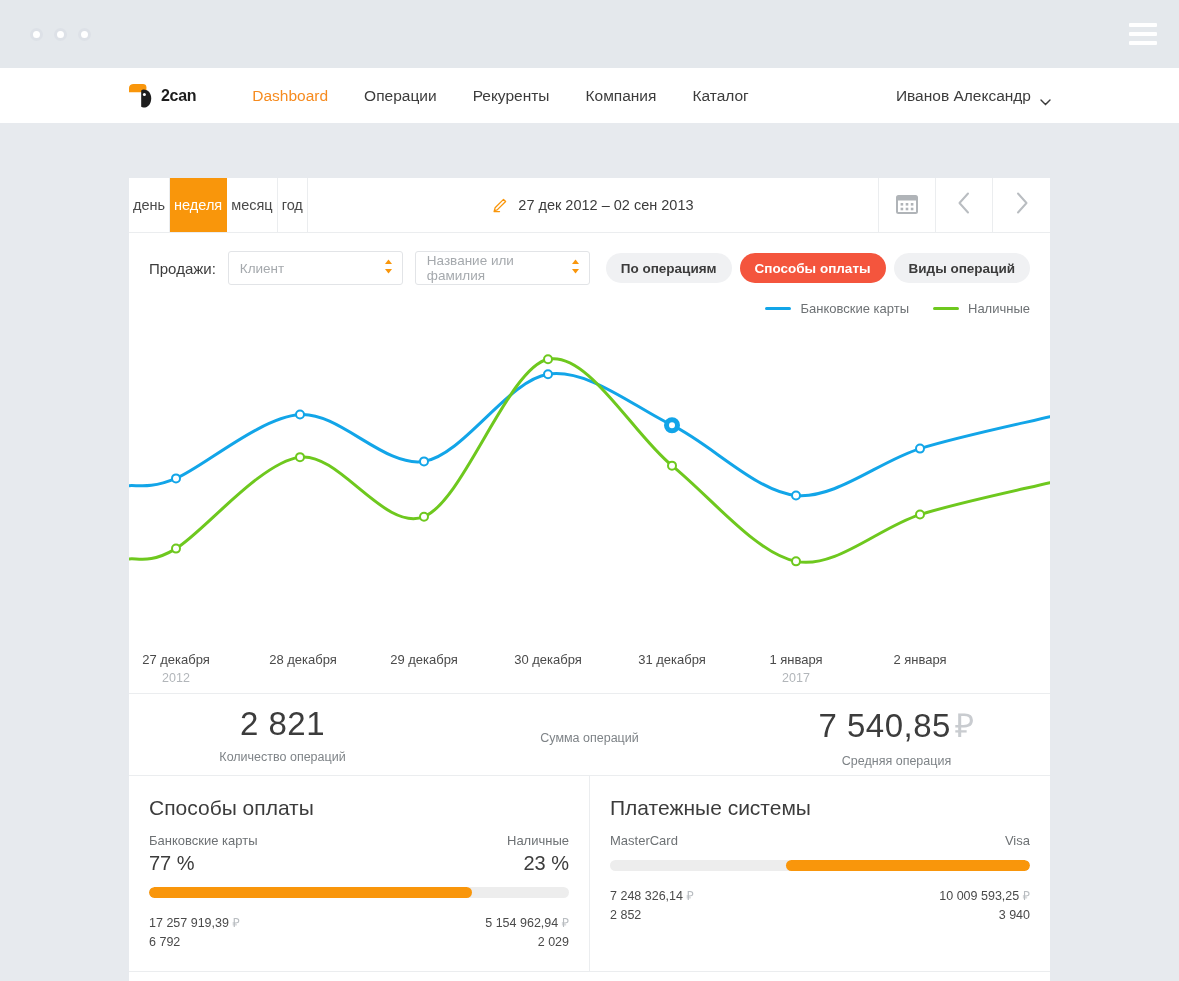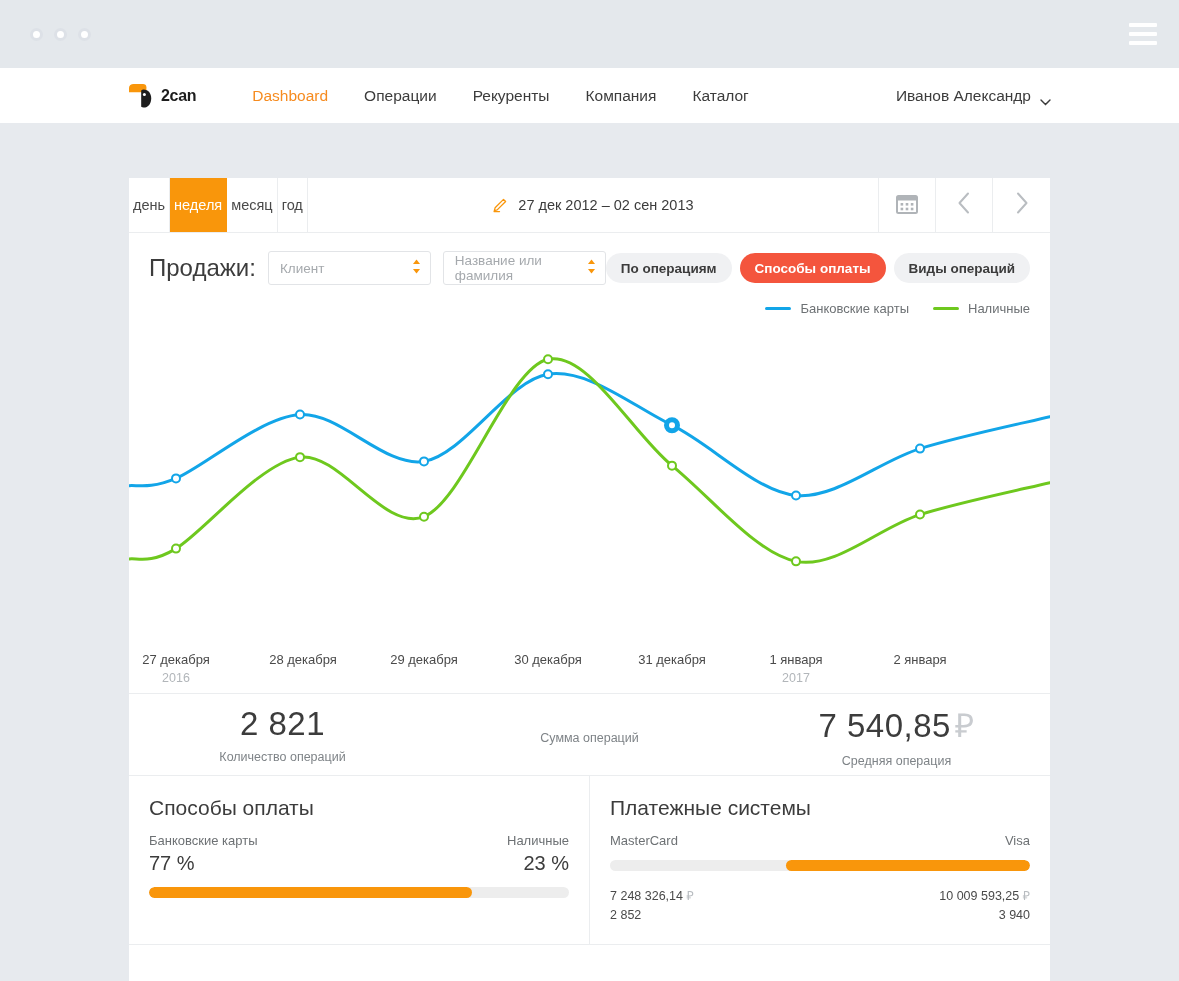--- a/index.html
+++ b/index.html
@@ -68,21 +68,21 @@
   }
   .pencil { width: 15px; height: 15px; }
   .tbbtn {
     width: 57px; display: flex; align-items: center; justify-content: center;
     border-right: 1px solid #ebedef; cursor: pointer;
   }
   .tbbtn:last-child { border-right: none; }
 
   
   .filterrow { display: flex; align-items: center; padding: 18px 20px 14px 20px; }
-  .filter-title { font-size: 24px; color: #3c3c3c; margin-right: 12px; }
+  .filter-title { font-size: 15px; color: #3c3c3c; margin-right: 12px; }
   .select {
     position: relative; height: 34px; border: 1px solid #e2e4e7; border-radius: 3px;
     background: #fff; display: flex; align-items: center; padding: 0 26px 0 11px;
     font-size: 13.5px; color: #a5a9ad; cursor: pointer;
   }
   .select.w1 { width: 175px; margin-right: 12px; }
   .select.w2 { width: 175px; }
   .stepper { position: absolute; right: 9px; top: 50%; transform: translateY(-50%); }
   .pills { margin-left: auto; display: flex; gap: 8px; }
   .pill {
@@ -278,21 +278,21 @@
           <circle cx="295" cy="200.6909090909091" r="4" fill="#ffffff" stroke="#6ec81e" stroke-width="2"></circle>
           <circle cx="419" cy="43.27272727272728" r="4" fill="#ffffff" stroke="#6ec81e" stroke-width="2"></circle>
           <circle cx="543" cy="149.63636363636363" r="4" fill="#ffffff" stroke="#6ec81e" stroke-width="2"></circle>
           <circle cx="667" cy="245.36363636363637" r="4" fill="#ffffff" stroke="#6ec81e" stroke-width="2"></circle>
           <circle cx="791" cy="198.56363636363636" r="4" fill="#ffffff" stroke="#6ec81e" stroke-width="2"></circle>
         </svg>
     </div>
     <div class="xaxis" id="xaxis">
         <div class="xtick" style="left: 47px; top: 6px;">
           <div class="d">27 декабря</div>
-          <div class="y">2016</div>
+          <div class="y">2012</div>
         </div>
         <div class="xtick" style="left: 174px; top: 6px;">
           <div class="d">28 декабря</div>
         </div>
         <div class="xtick" style="left: 295px; top: 6px;">
           <div class="d">29 декабря</div>
         </div>
         <div class="xtick" style="left: 419px; top: 6px;">
           <div class="d">30 декабря</div>
         </div>
@@ -328,20 +328,30 @@
         <div class="row">
           <span class="cap">Банковские карты</span>
           <span class="cap">Наличные</span>
         </div>
         <div class="row">
           <span class="pct">77 %</span>
           <span class="pct">23 %</span>
         </div>
         <div class="bar">
           <div class="bar-fill" id="bar-0" style="width: 77%; margin-left: 0px;"></div>
+        </div>
+        <div class="amounts">
+          <div class="row">
+            <span><span>17 257 919,39</span> <span class="rub2">₽</span></span>
+            <span><span>5 154 962,94</span> <span class="rub2">₽</span></span>
+          </div>
+          <div class="row line2">
+            <span>6 792</span>
+            <span>2 029</span>
+          </div>
         </div>
       </div>
 
       <div class="panel">
         <div class="panel-title">Платежные системы</div>
         <div class="row">
           <span class="cap">MasterCard</span>
           <span class="cap">Visa</span>
         </div>
         <div class="bar">

